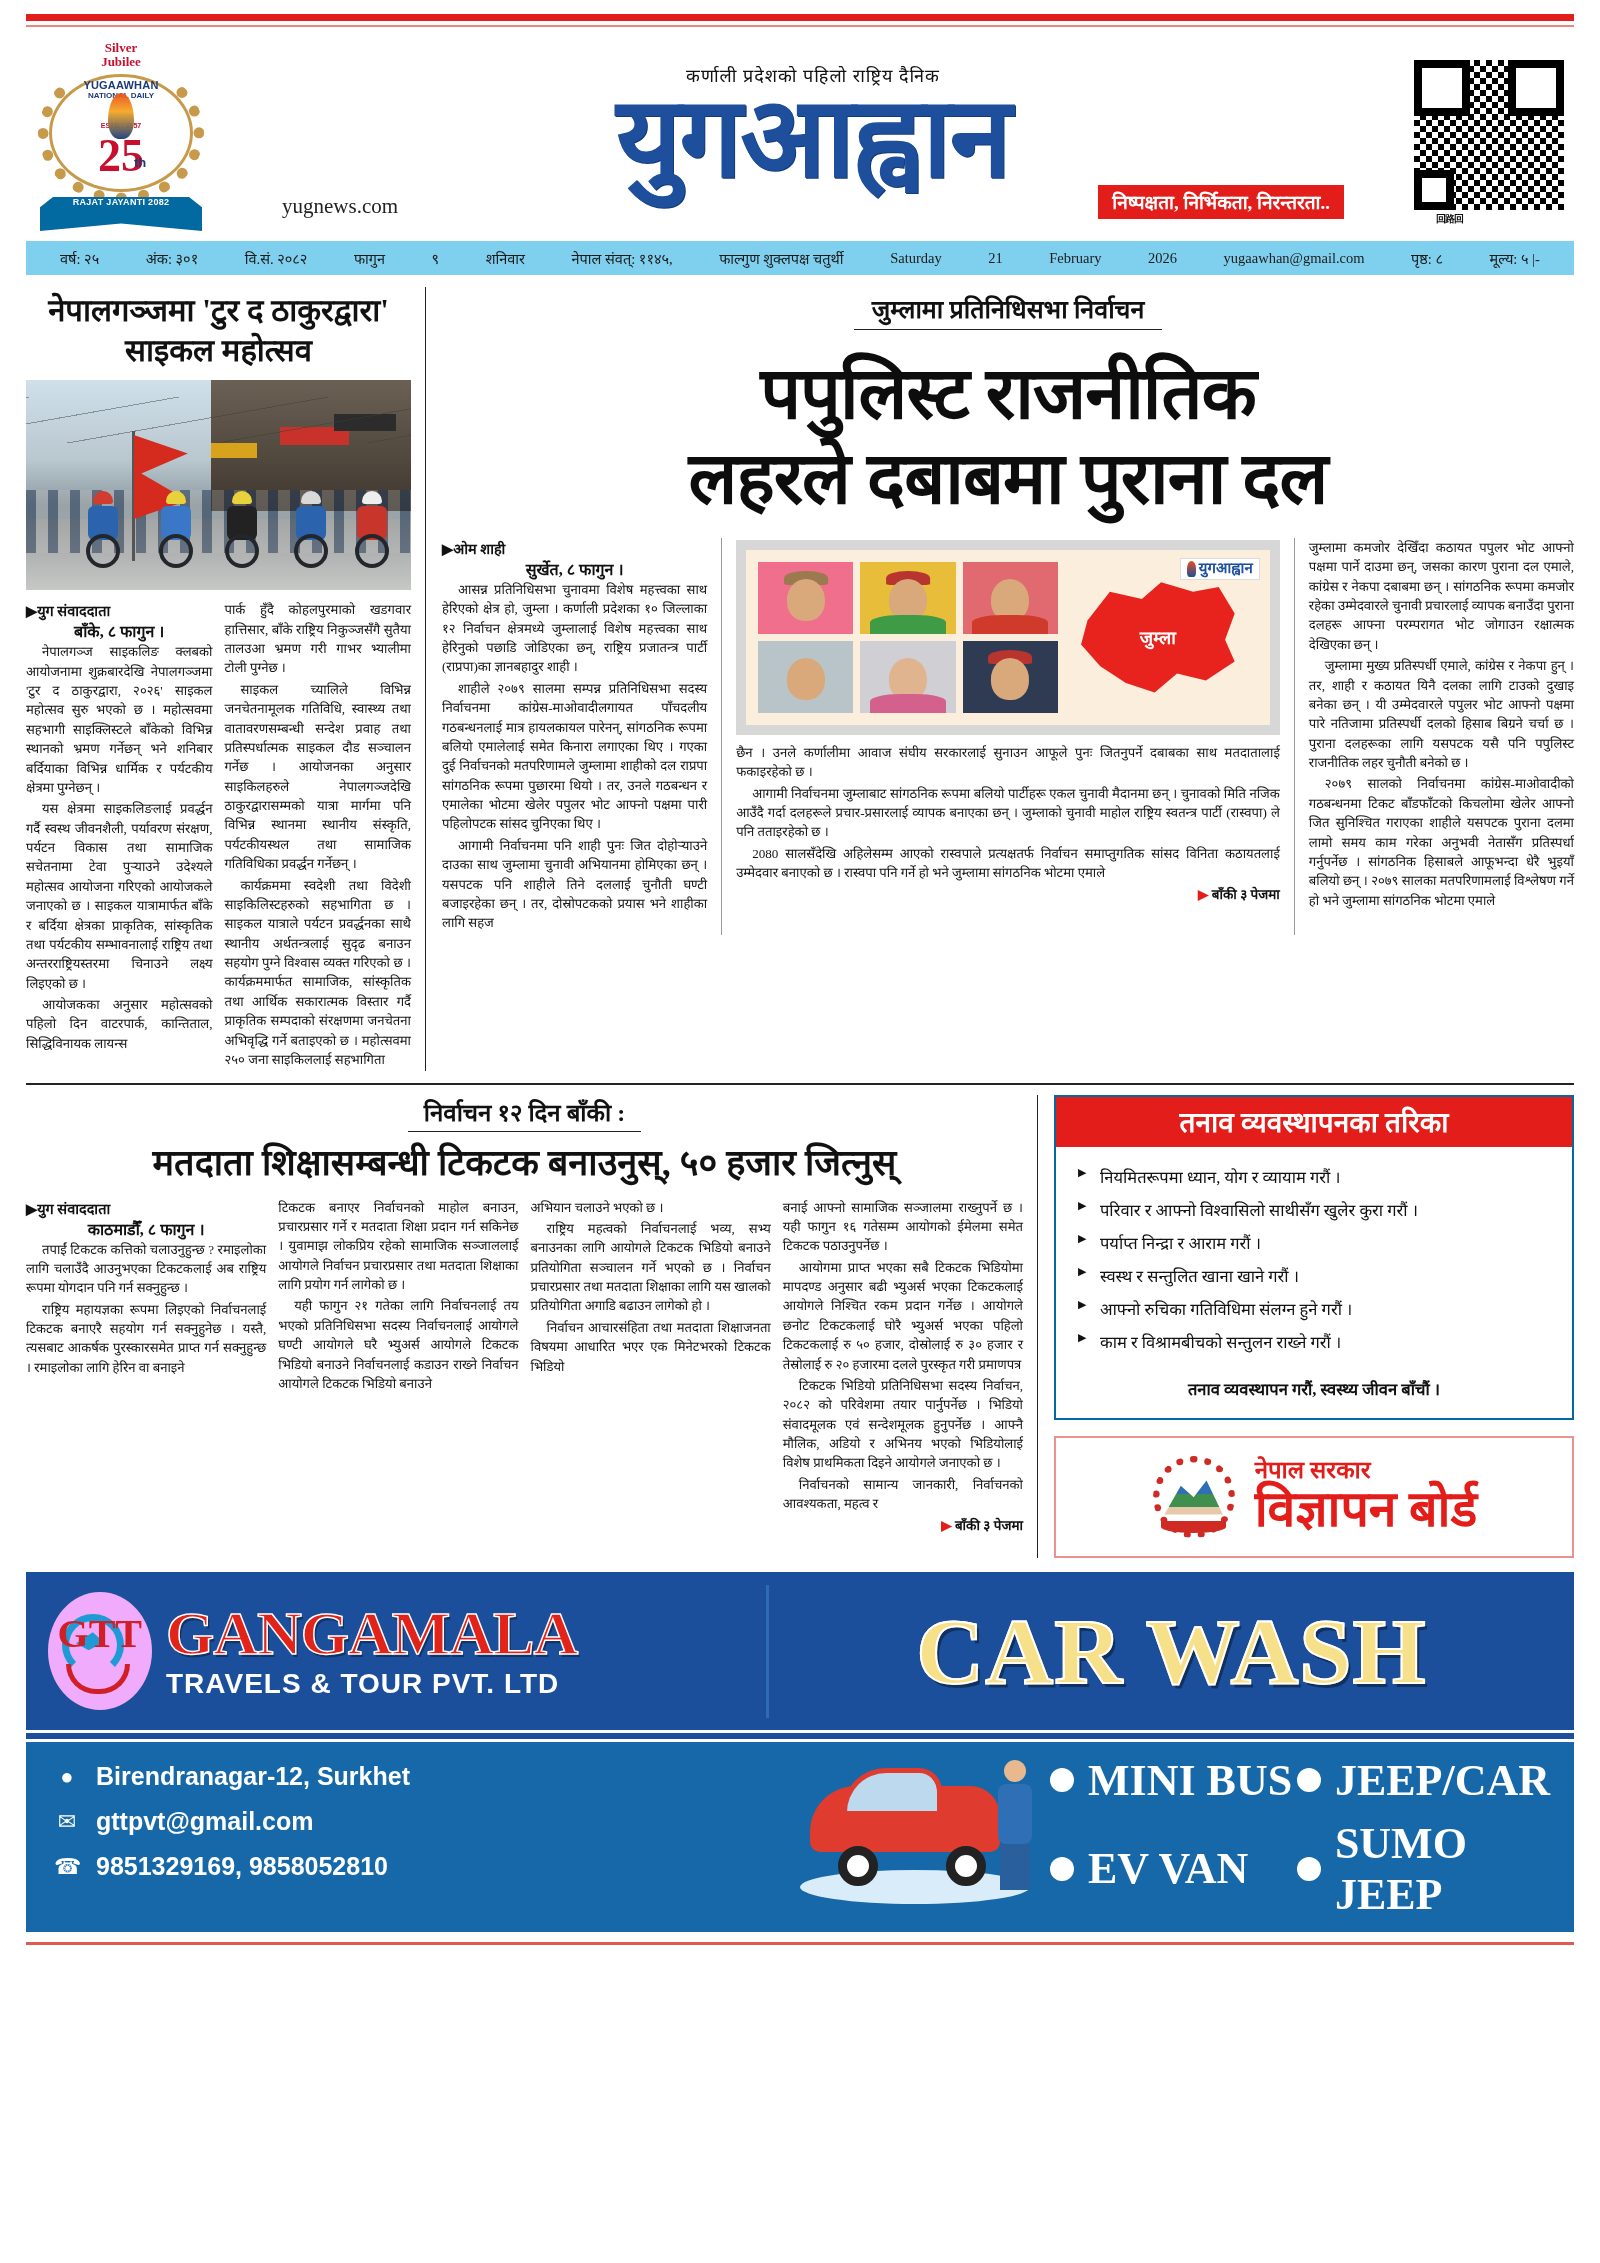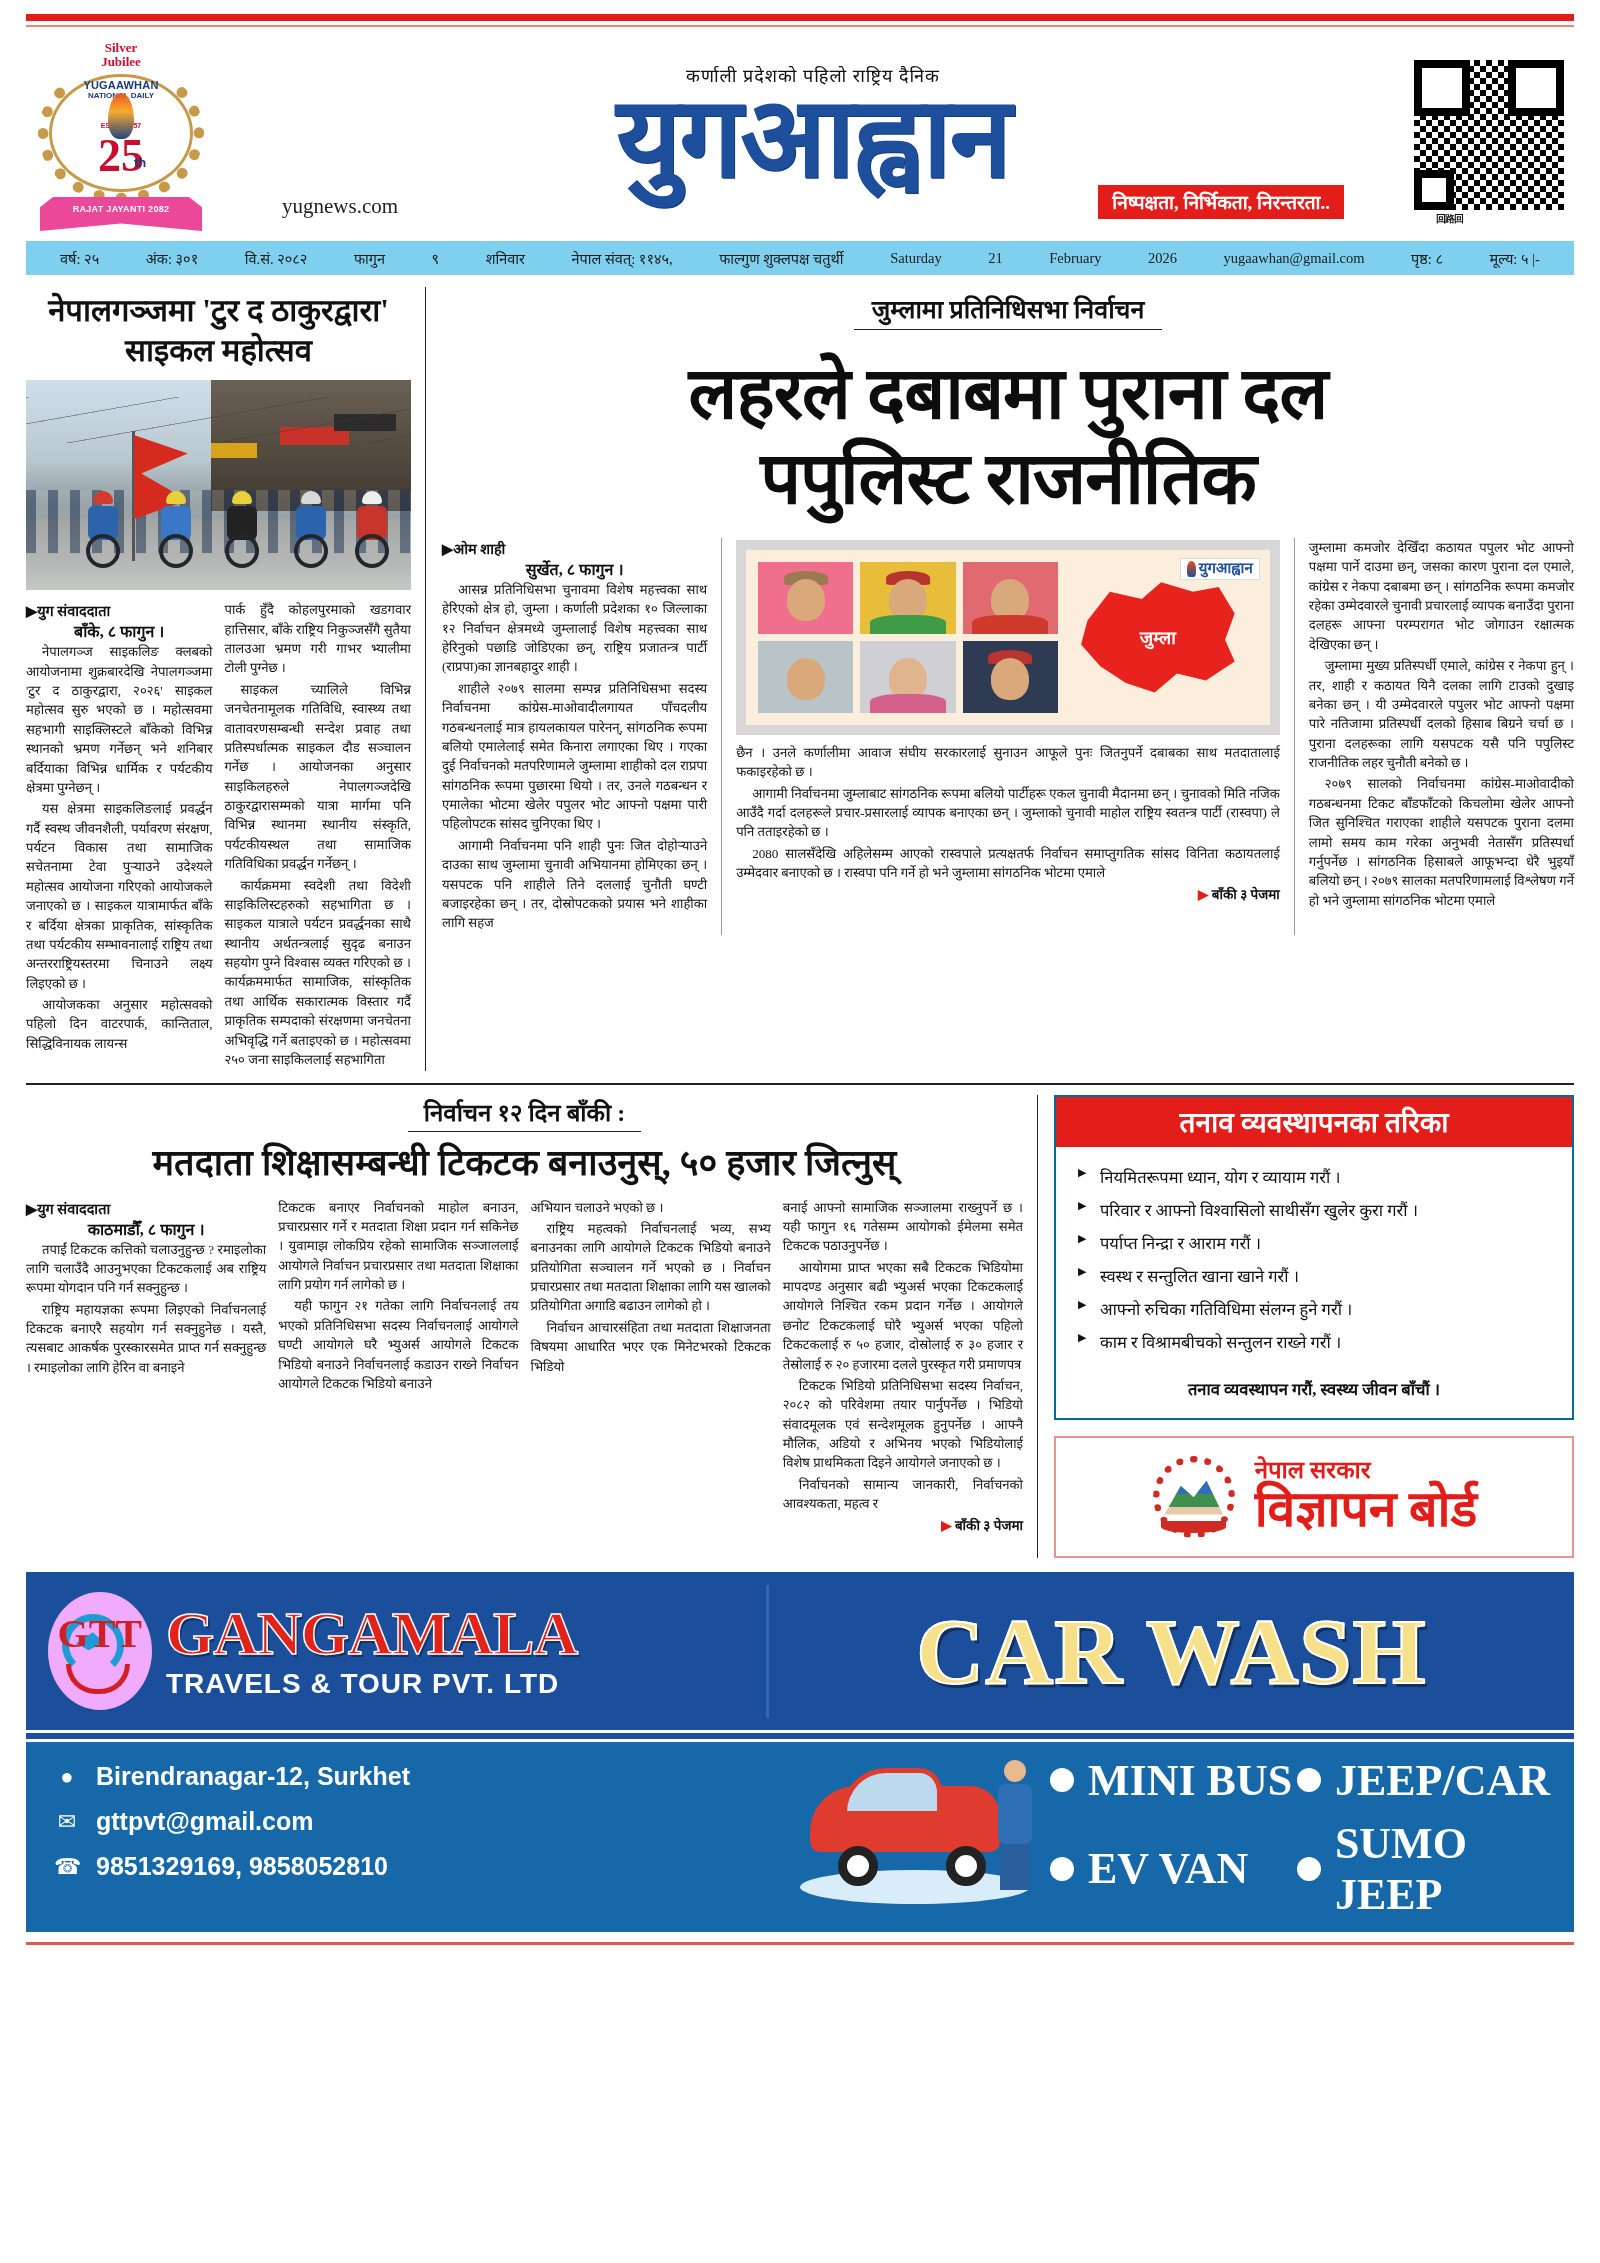--- a/index.html
+++ b/index.html
@@ -55,22 +55,22 @@
     opacity:.95;
   }
   .jl-25 {
     position:absolute; top:96px; left:50%; transform:translateX(-50%);
     font-size:46px; font-weight:bold; color:#c8102e;
     font-family:"Liberation Serif", serif; line-height:1;
   }
   .jl-th { position:absolute; top:118px; left:104px; font-size:13px; color:#1a3a7a; font-weight:bold;}
   .jl-ribbon {
     position:absolute; bottom:2px; left:10px; width:162px; height:34px;
-    background:#ec4899; clip-path:polygon(0 30%,8% 0,92% 0,100% 30%,100% 100%,50% 78%,0 100%);
-    color:#fff; font-size:9px; font-weight:bold; text-align:center; padding-top:7px;
+    background:#0369a1; clip-path:polygon(0 30%,8% 0,92% 0,100% 30%,100% 100%,50% 78%,0 100%);
+    color:#fff; font-size:9px; font-weight:bold; text-align:center; 
     letter-spacing:.3px;
   }
   .mast-center { flex:1; text-align:center; position:relative; padding:0 10px; }
   .mast-tag {
     font-size:18px; color:#111; margin-bottom:-6px; margin-top:12px;
     font-family:"Liberation Serif", serif; letter-spacing:1px;
   }
   .mast-title {
     font-size:112px; font-weight:bold; color:#1d4f9c;
     font-family:"Liberation Serif", serif;
@@ -427,22 +427,22 @@
           </div>
         </div>
       </div>
     </div>
 
     <div class="right-col">
       <div class="kicker-wrap">
         <div class="kicker">जुम्लामा प्रतिनिधिसभा निर्वाचन</div>
       </div>
       <div class="mainhead">
+        <div>पपुलिस्ट राजनीतिक</div>
         <div>लहरले दबाबमा पुराना दल</div>
-        <div>पपुलिस्ट राजनीतिक</div>
       </div>
 
       <div class="main-cols">
 
         <div class="mc">
           <div class="byline">
             <span class="tri">▶</span><span>ओम शाही</span>
           </div>
           <div class="byline-place" style="text-align:center">सुर्खेत, ८ फागुन ।</div>
           <div class="bodytext">

